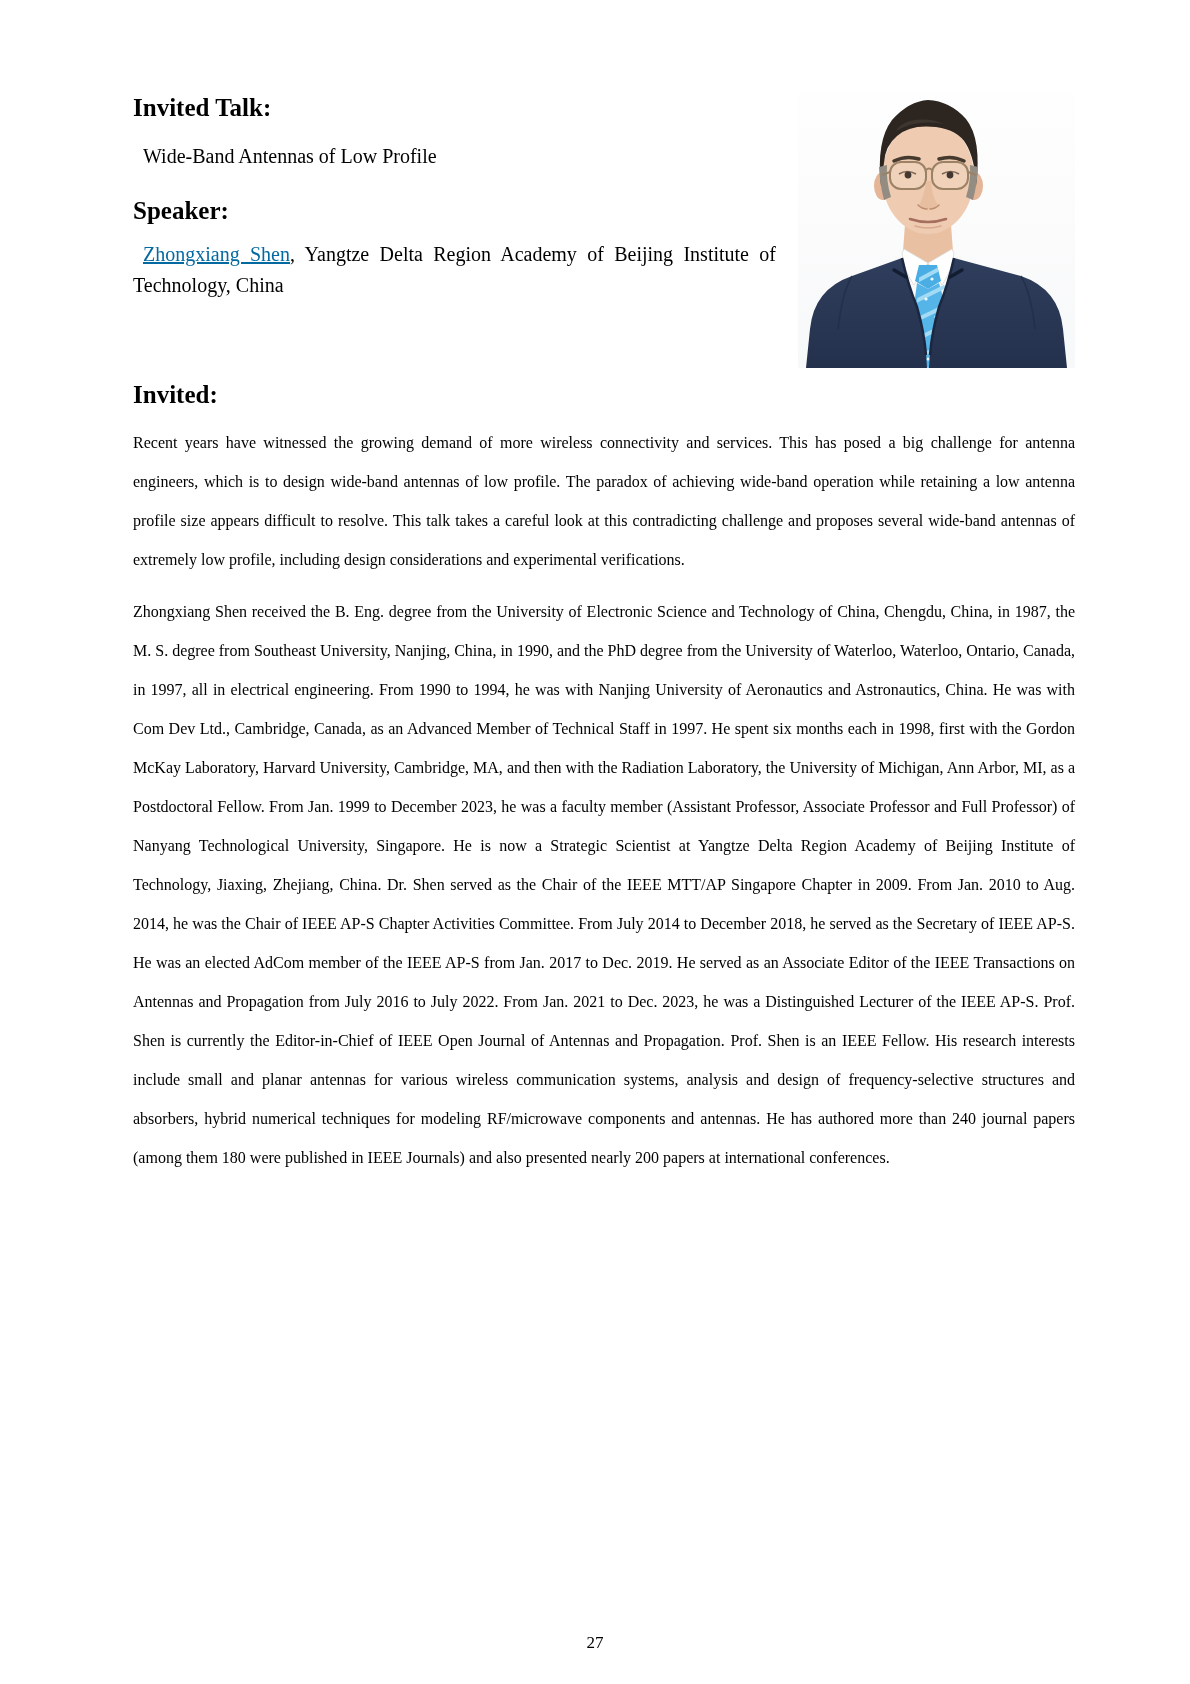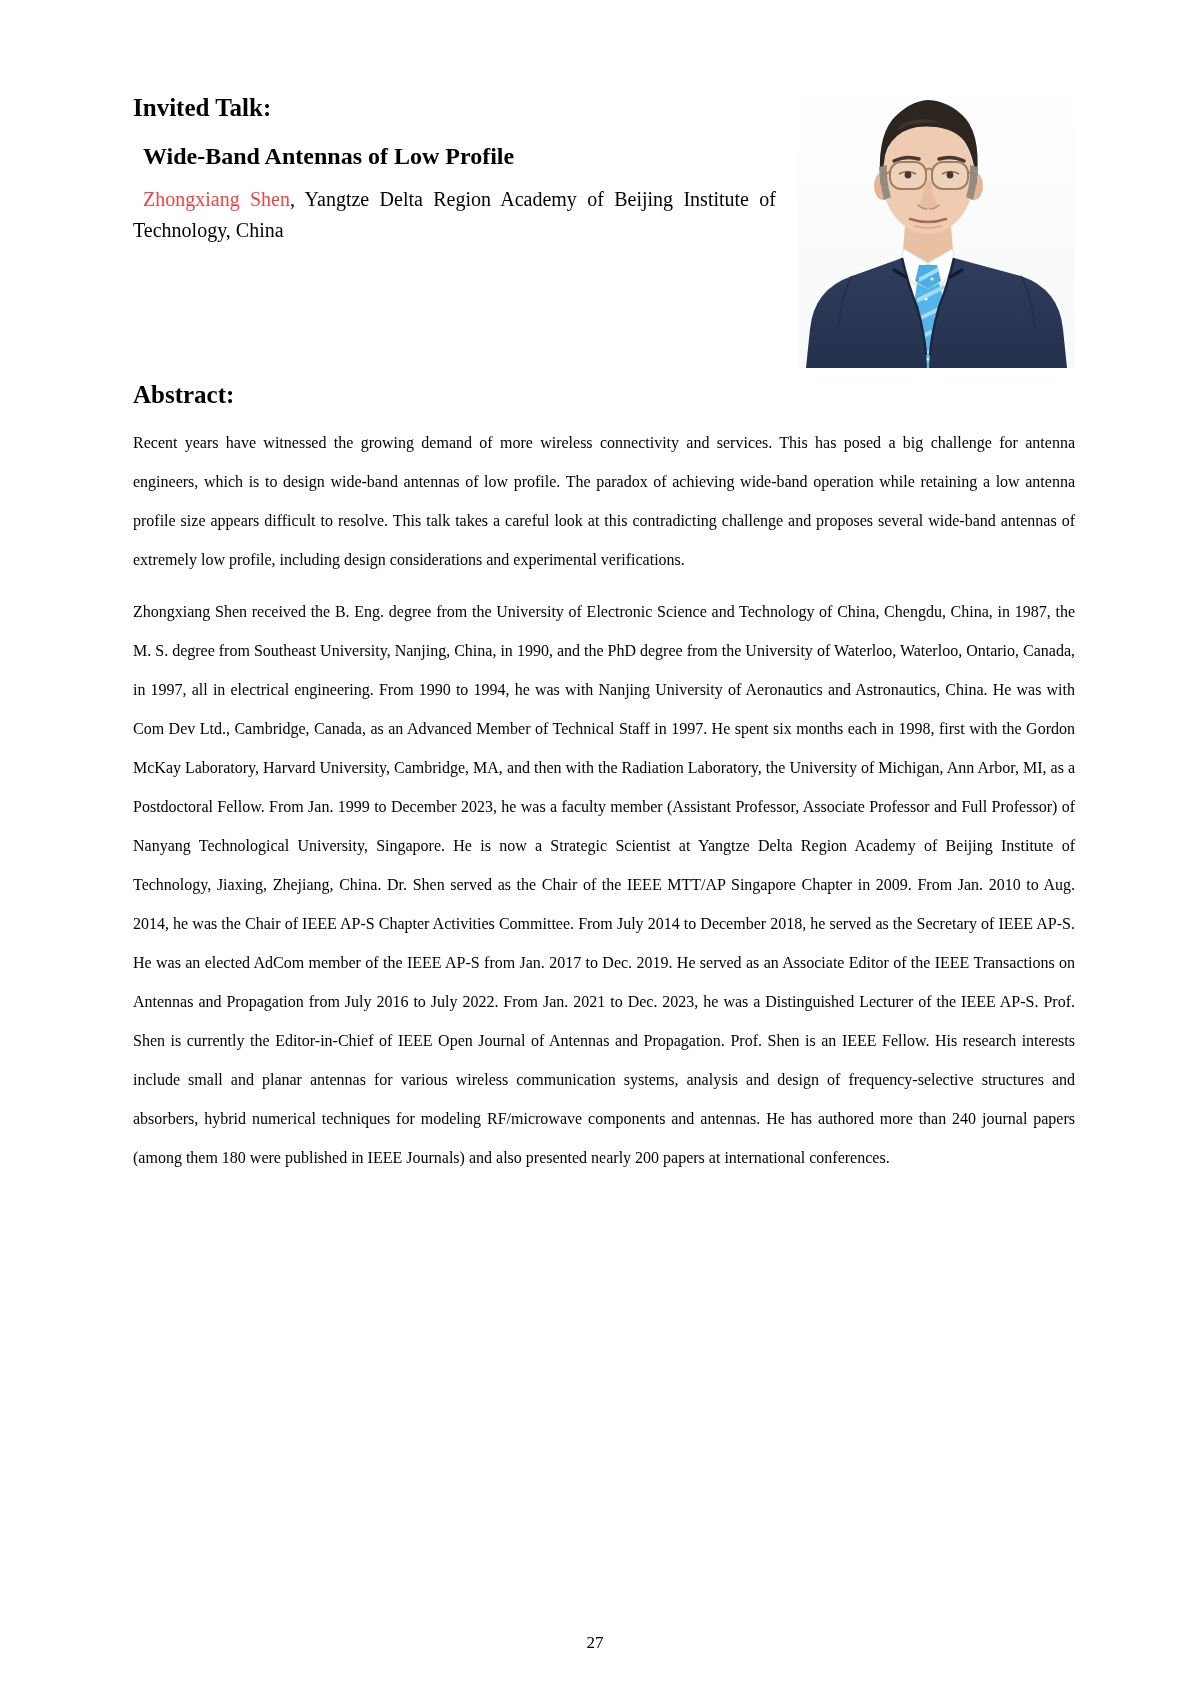--- a/index.html
+++ b/index.html
@@ -27,36 +27,36 @@
     margin: 0 0 12px 22px;
   }
   .photo-float svg { display: block; }
   .section-heading {
     font-size: 25px;
     line-height: 30px;
     font-weight: bold;
     margin: 0;
   }
   .talk-title {
-    font-size: 24px;
+    font-size: 20px;
     line-height: 30px;
     margin: 18px 0 0 0;
     padding-left: 10px;
-    font-weight: bold;
   }
   .speaker-heading { margin-top: 25px; }
   .speaker-line {
     font-size: 20px;
     line-height: 31px;
     margin: 13px 0 0 0;
     text-align: justify;
     text-indent: 10px;
   }
   .speaker-name {
-    color: #ef4444;
+    color: #0369a1;
+    text-decoration: underline;
     cursor: pointer;
   }
   .abstract-heading { clear: both; margin-top: 28px; }
   .body-text {
     font-size: 16px;
     line-height: 39px;
     text-align: justify;
     margin: 13px 0 0 0;
   }
   .biography-heading { margin-top: 26px; }
@@ -170,23 +170,24 @@
 
           <path d="M54,183 Q44,200 40,236" stroke="#202c46" stroke-width="1.5" fill="none" opacity="0.7"></path>
           <path d="M223,183 Q233,200 237,236" stroke="#202c46" stroke-width="1.5" fill="none" opacity="0.7"></path>
         </g>
       </svg>
     </div>
 
     <h1 class="section-heading">Invited Talk:</h1>
     <p class="talk-title">Wide-Band Antennas of Low Profile</p>
 
+    <h1 class="section-heading speaker-heading">Speaker:</h1>
     <p class="speaker-line"><a class="speaker-name">Zhongxiang Shen</a><span>, Yangtze Delta Region Academy of Beijing Institute of Technology, China</span></p>
 
-    <h1 class="section-heading abstract-heading">Abstract:</h1>
+    <h1 class="section-heading abstract-heading">Invited:</h1>
     <p class="body-text">Recent years have witnessed the growing demand of more wireless connectivity and services. This has posed a big challenge for antenna engineers, which is to design wide-band antennas of low profile. The paradox of achieving wide-band operation while retaining a low antenna profile size appears difficult to resolve. This talk takes a careful look at this contradicting challenge and proposes several wide-band antennas of extremely low profile, including design considerations and experimental verifications.</p>
 
     <p class="body-text">Zhongxiang Shen received the B. Eng. degree from the University of Electronic Science and Technology of China, Chengdu, China, in 1987, the M. S. degree from Southeast University, Nanjing, China, in 1990, and the PhD degree from the University of Waterloo, Waterloo, Ontario, Canada, in 1997, all in electrical engineering. From 1990 to 1994, he was with Nanjing University of Aeronautics and Astronautics, China. He was with Com Dev Ltd., Cambridge, Canada, as an Advanced Member of Technical Staff in 1997. He spent six months each in 1998, first with the Gordon McKay Laboratory, Harvard University, Cambridge, MA, and then with the Radiation Laboratory, the University of Michigan, Ann Arbor, MI, as a Postdoctoral Fellow. From Jan. 1999 to December 2023, he was a faculty member (Assistant Professor, Associate Professor and Full Professor) of Nanyang Technological University, Singapore. He is now a Strategic Scientist at Yangtze Delta Region Academy of Beijing Institute of Technology, Jiaxing, Zhejiang, China. Dr. Shen served as the Chair of the IEEE MTT/AP Singapore Chapter in 2009. From Jan. 2010 to Aug. 2014, he was the Chair of IEEE AP-S Chapter Activities Committee. From July 2014 to December 2018, he served as the Secretary of IEEE AP-S. He was an elected AdCom member of the IEEE AP-S from Jan. 2017 to Dec. 2019. He served as an Associate Editor of the IEEE Transactions on Antennas and Propagation from July 2016 to July 2022. From Jan. 2021 to Dec. 2023, he was a Distinguished Lecturer of the IEEE AP-S. Prof. Shen is currently the Editor-in-Chief of IEEE Open Journal of Antennas and Propagation. Prof. Shen is an IEEE Fellow. His research interests include small and planar antennas for various wireless communication systems, analysis and design of frequency-selective structures and absorbers, hybrid numerical techniques for modeling RF/microwave components and antennas. He has authored more than 240 journal papers (among them 180 were published in IEEE Journals) and also presented nearly 200 papers at international conferences.</p>
 
   </div>
 
   <div class="page-number">27</div>
 </div>
 
 </body></html>

